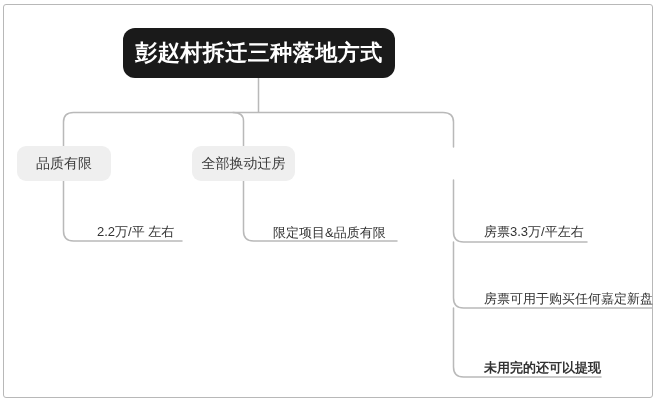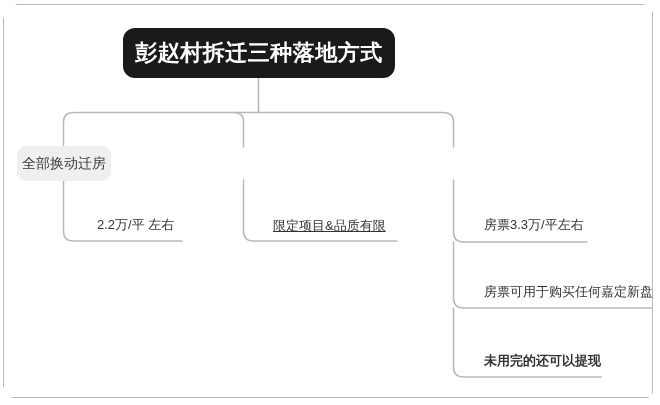--- a/index.html
+++ b/index.html
@@ -7,21 +7,20 @@
     padding: 0;
     background: #ffffff;
     font-family: "Liberation Sans", "DejaVu Sans", sans-serif;
   }
   #canvas {
     position: relative;
     width: 660px;
     height: 405px;
     background: var(--bg, #ffffff);
     overflow: hidden;
-    border-radius: 32px;
   }
   #frame {
     position: absolute;
     left: 3px; top: 4px;
     width: 648px; height: 392px;
     border: 1px solid var(--frame, #b8b8b8);
     border-radius: 3px;
     pointer-events: none;
   }
   #connectors {
@@ -65,23 +64,24 @@
   }
   #branch-box-cash   { left: 17px;  width: 94px;  }
   #branch-box-house  { left: 192px; width: 103px; }
   #branch-box-ticket { left: 402px; width: 102px; }
   .leaf-label {
     position: absolute;
     font-size: 13px;
     color: var(--leaf-text, #333333);
     white-space: nowrap;
     line-height: 16px;
+    margin-top: 7px;
   }
   #leaf-cash-1   { left: 97px;  top: 217px; }
-  #leaf-house-1  { left: 273px; top: 218px; text-decoration: underline; }
+  #leaf-house-1  { left: 273px; top: 218px; }
   #leaf-ticket-1 { left: 484px; top: 217px; }
   #leaf-ticket-2 { left: 484px; top: 284px; font-family: Liberation Serif, serif; }
   #leaf-ticket-3 { left: 484px; top: 353px; font-weight: bold; }
 </style>
 </head>
 <body>
 
 <div id="canvas">
 
   <div id="frame"></div>
@@ -92,22 +92,23 @@
     <path d="M243.5,147 V121 Q243.5,112.5 233,112.5"></path>
     <path d="M63.5,180 V231 Q63.5,241 73.5,241 H182"></path>
     <path d="M243.5,180 V231 Q243.5,241 253.5,241 H397"></path>
     <path d="M453.5,180 V232 Q453.5,242 463.5,242 H587"></path>
     <path d="M453.5,242 V298 Q453.5,308 463.5,308 H652"></path>
     <path d="M453.5,308 V367 Q453.5,377 463.5,377 H601"></path>
   </svg>
 
   <div class="node-root" id="root-node">彭赵村拆迁三种落地方式</div>
 
-  <div class="node-branch" id="branch-box-cash">全部换动迁房</div>
+  <div class="node-branch" id="branch-box-cash">品质有限</div>
 
+  <div class="node-branch" id="branch-box-house">全部换动迁房</div>
 
 
   <div class="leaf-label" id="leaf-cash-1">2.2万/平 左右</div>
 
   <div class="leaf-label" id="leaf-house-1">限定项目&amp;品质有限</div>
 
   <div class="leaf-label" id="leaf-ticket-1">房票3.3万/平左右</div>
 
   <div class="leaf-label" id="leaf-ticket-2">房票可用于购买任何嘉定新盘</div>
 

